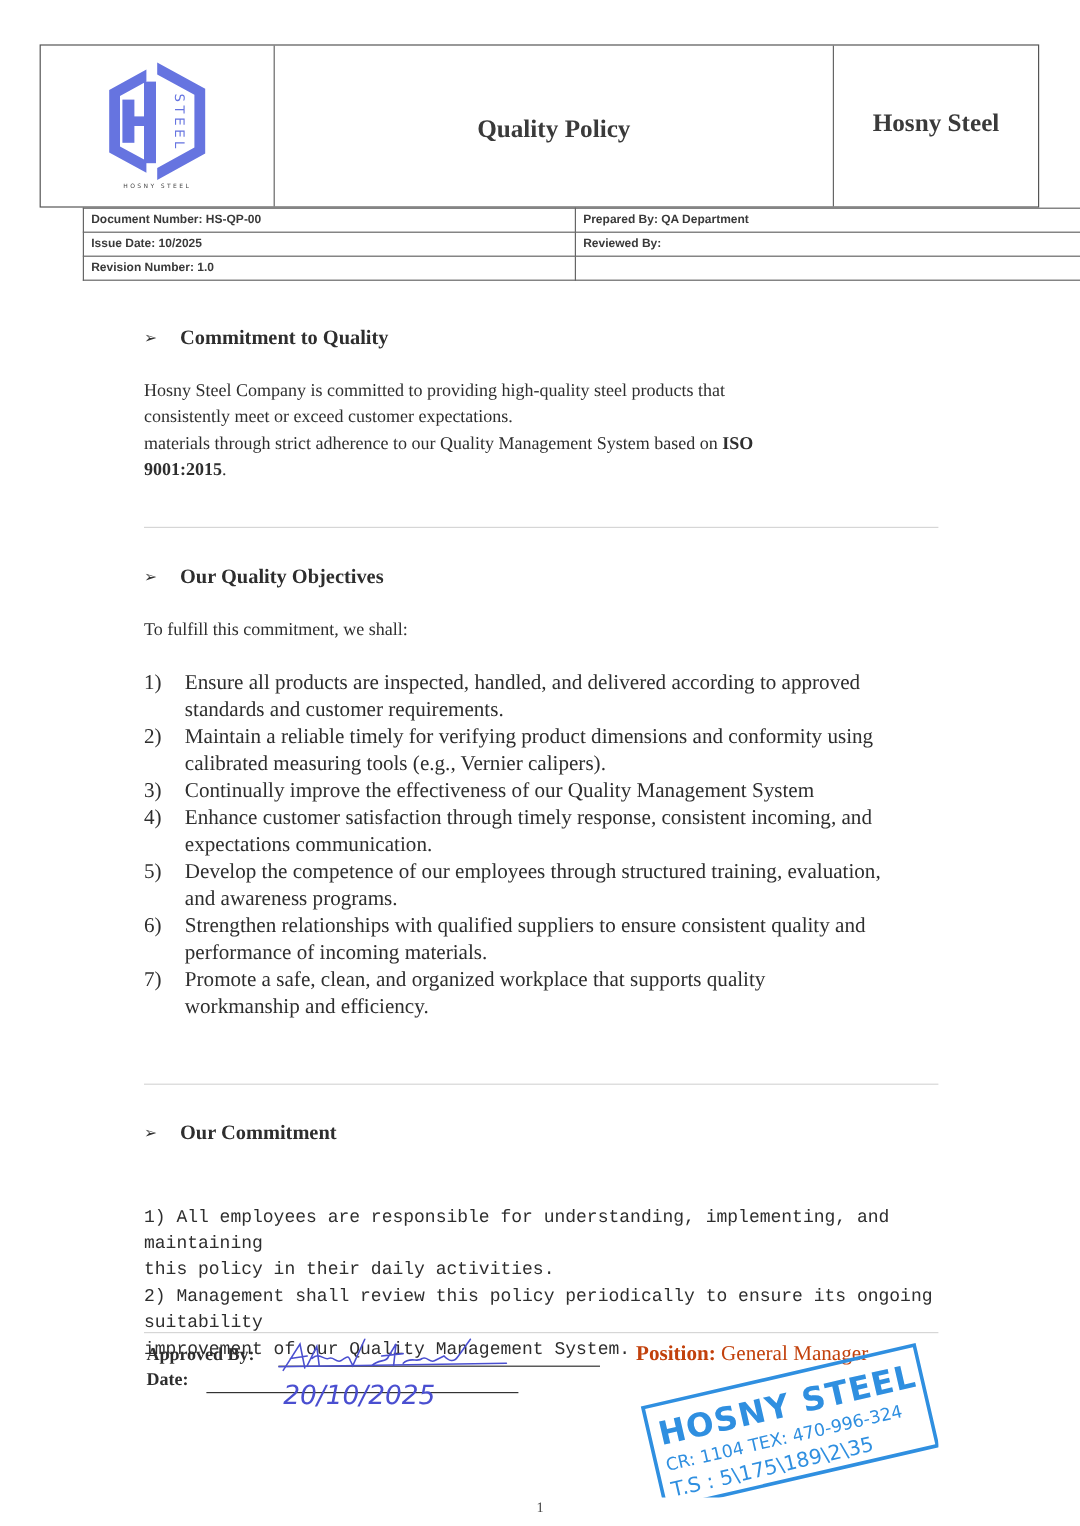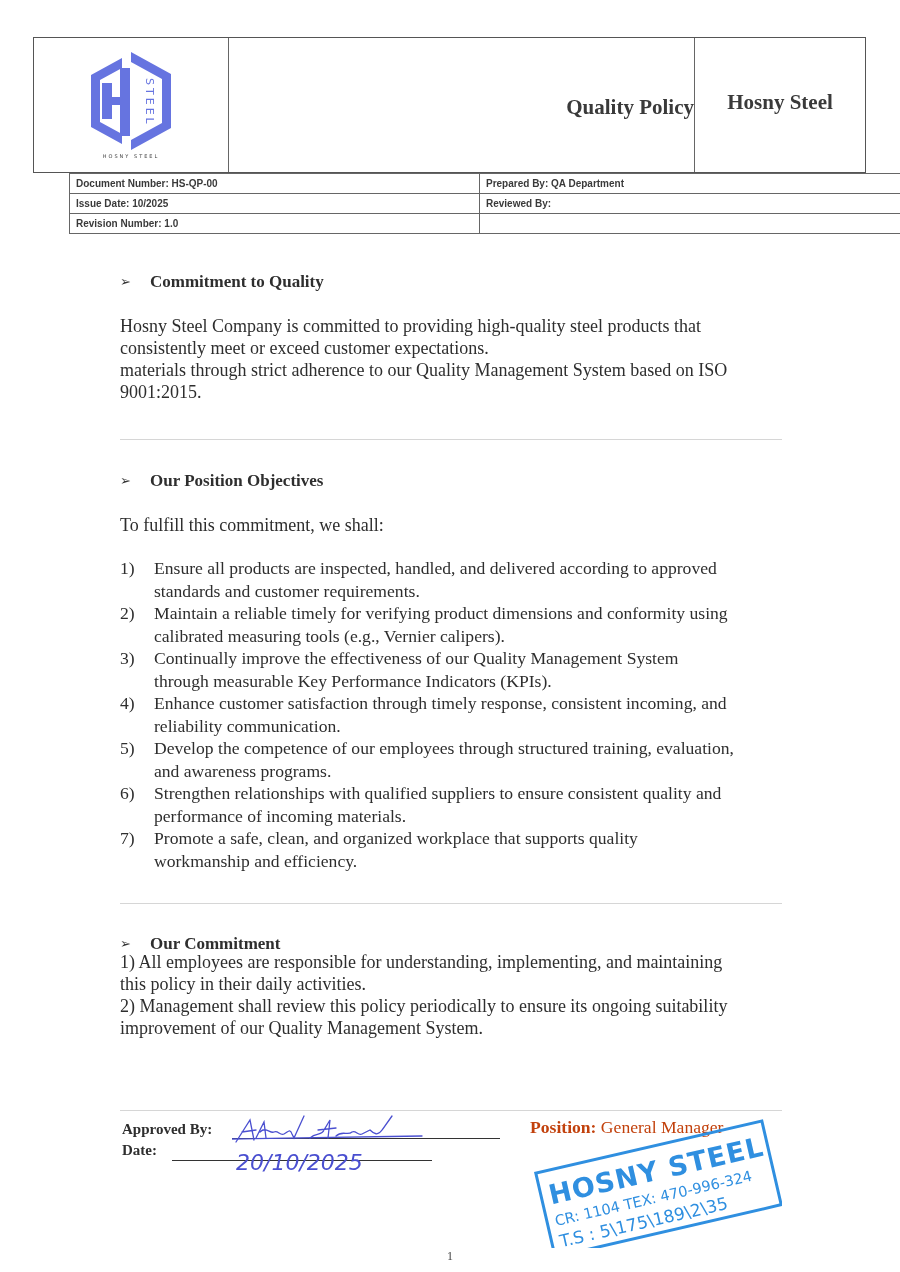--- a/index.html
+++ b/index.html
@@ -2,38 +2,38 @@
 <html><head>
 <meta charset="utf-8">
 <style>
   html, body { margin: 0; padding: 0; background: #ffffff; }
   body { width: 900px; height: 1272px; position: relative; overflow: hidden; color: #2b2b2b; }
   .page { position: absolute; left: 0; top: 0; width: 900px; height: 1272px; }
 
   
   .hdr { position: absolute; left: 33px; top: 37px; width: 833px; height: 136px; border: 1.5px solid #555; box-sizing: border-box; display: flex; }
   .hdr-logo { width: 194px; border-right: 1.5px solid #666; position: relative; }
-  .hdr-title { width: 465px; border-right: 1.5px solid #666; display: flex; align-items: center; justify-content: flex-end; }
+  .hdr-title { width: 465px; border-right: 1.5px solid #666; display: flex; align-items: center; justify-content: center; }
   .hdr-company { flex: 1; display: flex; align-items: center; justify-content: center; }
   .hdr-title span, .hdr-company span { font-family: "Liberation Serif", serif; font-weight: bold; font-size: 21px; color: #3a3a3a; }
   .hdr-title span { margin-top: 4px; }
   .hdr-company span { margin-top: -6px; }
 
   .logo-svg { position: absolute; left: 52px; top: 12px; }
   .logo-caption { position: absolute; left: 0; right: 0; top: 115px; text-align: center; font-family: "DejaVu Sans", sans-serif; font-size: 5px; letter-spacing: 2px; color: #444; }
 
   .meta { position: absolute; left: 33px; top: 173px; width: 835px; border: 1.5px solid #555; box-sizing: border-box; border-collapse: collapse; font-family: "Liberation Sans", sans-serif; font-size: 10px; font-weight: bold; color: #3a3a3a; margin-left: 36px; }
   .meta td { border: 1px solid #666; height: 19px; padding: 0 6px; vertical-align: middle; }
   .meta td.l { width: 397px; }
 
   
   .sec-head { position: absolute; left: 120px; font-family: "Liberation Serif", serif; font-size: 17px; font-weight: bold; color: #2e2e2e; display: flex; align-items: center; }
   .sec-head .arrow { width: 30px; font-size: 13px; font-weight: normal; color: #333; }
-  .para { position: absolute; left: 120px; width: 680px; font-family: "Liberation Serif", serif; font-size: 18px; line-height: 22px; color: #2e2e2e; }
-  .para b { font-weight: normal; }
+  .para { position: absolute; left: 120px; width: 680px; font-family: "Liberation Serif", serif; font-size: 15px; line-height: 22px; color: #2e2e2e; }
+  .para b { font-weight: bold; }
   .rule { position: absolute; left: 120px; width: 662px; height: 0; border-top: 1.5px solid #d6d6d6; }
 
   .olist { position: absolute; left: 120px; width: 680px; font-family: "Liberation Serif", serif; font-size: 17.6px; line-height: 22.5px; color: #2e2e2e; }
   .olist .item { display: flex; }
   .olist .num { width: 34px; flex: none; }
   .olist .txt { flex: 1; }
 
   .sign-rule { position: absolute; left: 120px; width: 662px; border-top: 1.5px solid #d6d6d6; top: 1110px; }
   .sign-label { position: absolute; font-family: "Liberation Serif", serif; font-size: 15px; font-weight: bold; color: #2e2e2e; }
   .sign-line { position: absolute; border-top: 1.3px solid #333; }
@@ -97,61 +97,61 @@
   <div class="para" style="top:315px;">
     <div>Hosny Steel Company is committed to providing high-quality steel products  that</div>
     <div>consistently meet or exceed customer expectations.</div>
     <div><span>materials through strict adherence to our Quality Management System based on </span><b>ISO</b></div>
     <div><b>9001:2015</b><span>.</span></div>
   </div>
   <div class="rule" style="top:439px;"></div>
 
   <div class="sec-head" style="top:471px;">
     <span class="arrow">➢</span>
-    <span>Our Position Objectives</span>
+    <span>Our Quality Objectives</span>
   </div>
   <div class="para" style="top:514px;">To fulfill this commitment, we shall:</div>
 
   <div class="olist" style="top:557px;">
     <div class="item">
         <span class="num">1)</span>
         <span class="txt"><span>Ensure all products are inspected, handled, and delivered according to approved</span><br><span>standards and customer requirements.</span></span>
       </div>
     <div class="item">
         <span class="num">2)</span>
         <span class="txt"><span>Maintain a reliable timely for verifying product dimensions and conformity using</span><br><span>calibrated measuring tools (e.g., Vernier calipers).</span></span>
       </div>
     <div class="item">
         <span class="num">3)</span>
-        <span class="txt"><span>Continually improve the effectiveness of our Quality Management System</span><br><span>through measurable Key Performance Indicators (KPIs).</span></span>
+        <span class="txt"><span>Continually improve the effectiveness of our Quality Management System</span><br></span>
       </div>
     <div class="item">
         <span class="num">4)</span>
-        <span class="txt"><span>Enhance customer satisfaction through timely response, consistent incoming, and</span><br><span>reliability communication.</span></span>
+        <span class="txt"><span>Enhance customer satisfaction through timely response, consistent incoming, and</span><br><span>expectations communication.</span></span>
       </div>
     <div class="item">
         <span class="num">5)</span>
         <span class="txt"><span>Develop the competence of our employees through structured training, evaluation,</span><br><span>and awareness programs.</span></span>
       </div>
     <div class="item">
         <span class="num">6)</span>
         <span class="txt"><span>Strengthen relationships with qualified suppliers to ensure consistent quality and</span><br><span>performance of incoming materials.</span></span>
       </div>
     <div class="item">
         <span class="num">7)</span>
         <span class="txt"><span>Promote a safe, clean, and organized workplace that supports quality</span><br><span>workmanship and efficiency.</span></span>
       </div>
   </div>
   <div class="rule" style="top:903px;"></div>
 
   <div class="sec-head" style="top:934px;">
     <span class="arrow">➢</span>
     <span>Our Commitment</span>
   </div>
-  <div class="para" style="top:951px;">
+  <div class="para" style="top:1004px;font-family:Liberation Mono, monospace;">
     <div>1) All employees are responsible for understanding, implementing, and maintaining</div>
     <div>this policy in their daily activities.</div>
     <div>2) Management shall review this policy periodically to ensure its ongoing suitability</div>
     <div>improvement of our Quality Management System.</div>
   </div>
 
   <div class="sign-rule"></div>
   <div class="sign-label" style="left:122px; top:1121px;">Approved By:</div>
   <div class="sign-line" style="left:232px; top:1138px; width:268px;"></div>
   <div class="sign-label" style="left:122px; top:1142px;">Date:</div>

